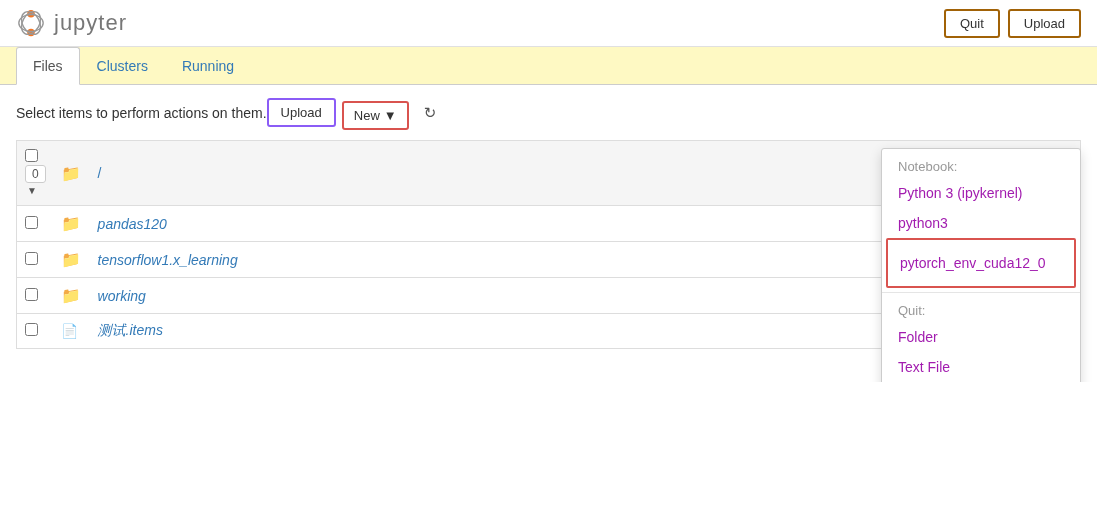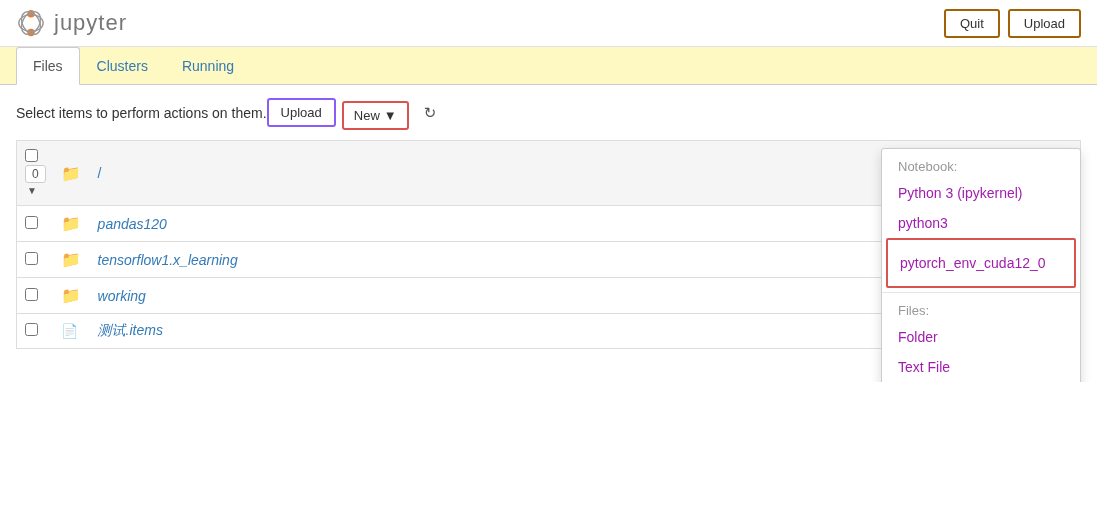--- a/index.html
+++ b/index.html
@@ -349,21 +349,21 @@
     </tbody>
   </table>
 
   <div class="dropdown-overlay">
     <div class="dropdown-menu">
       <div class="dropdown-section-label">Notebook:</div>
       <div class="dropdown-item">Python 3 (ipykernel)</div>
       <div class="dropdown-item">python3</div>
       <div class="dropdown-item highlighted">pytorch_env_cuda12_0</div>
       <div class="dropdown-divider"></div>
-      <div class="dropdown-section-label">Files:</div>
+      <div class="dropdown-section-label">Quit:</div>
       <div class="dropdown-item">Folder</div>
       <div class="dropdown-item">Text File</div>
       <div class="dropdown-item">Terminal</div>
     </div>
   </div>
 </div>
 
 <div class="footer-watermark">
   <span>CSDN @大地之灯</span>
 </div>

